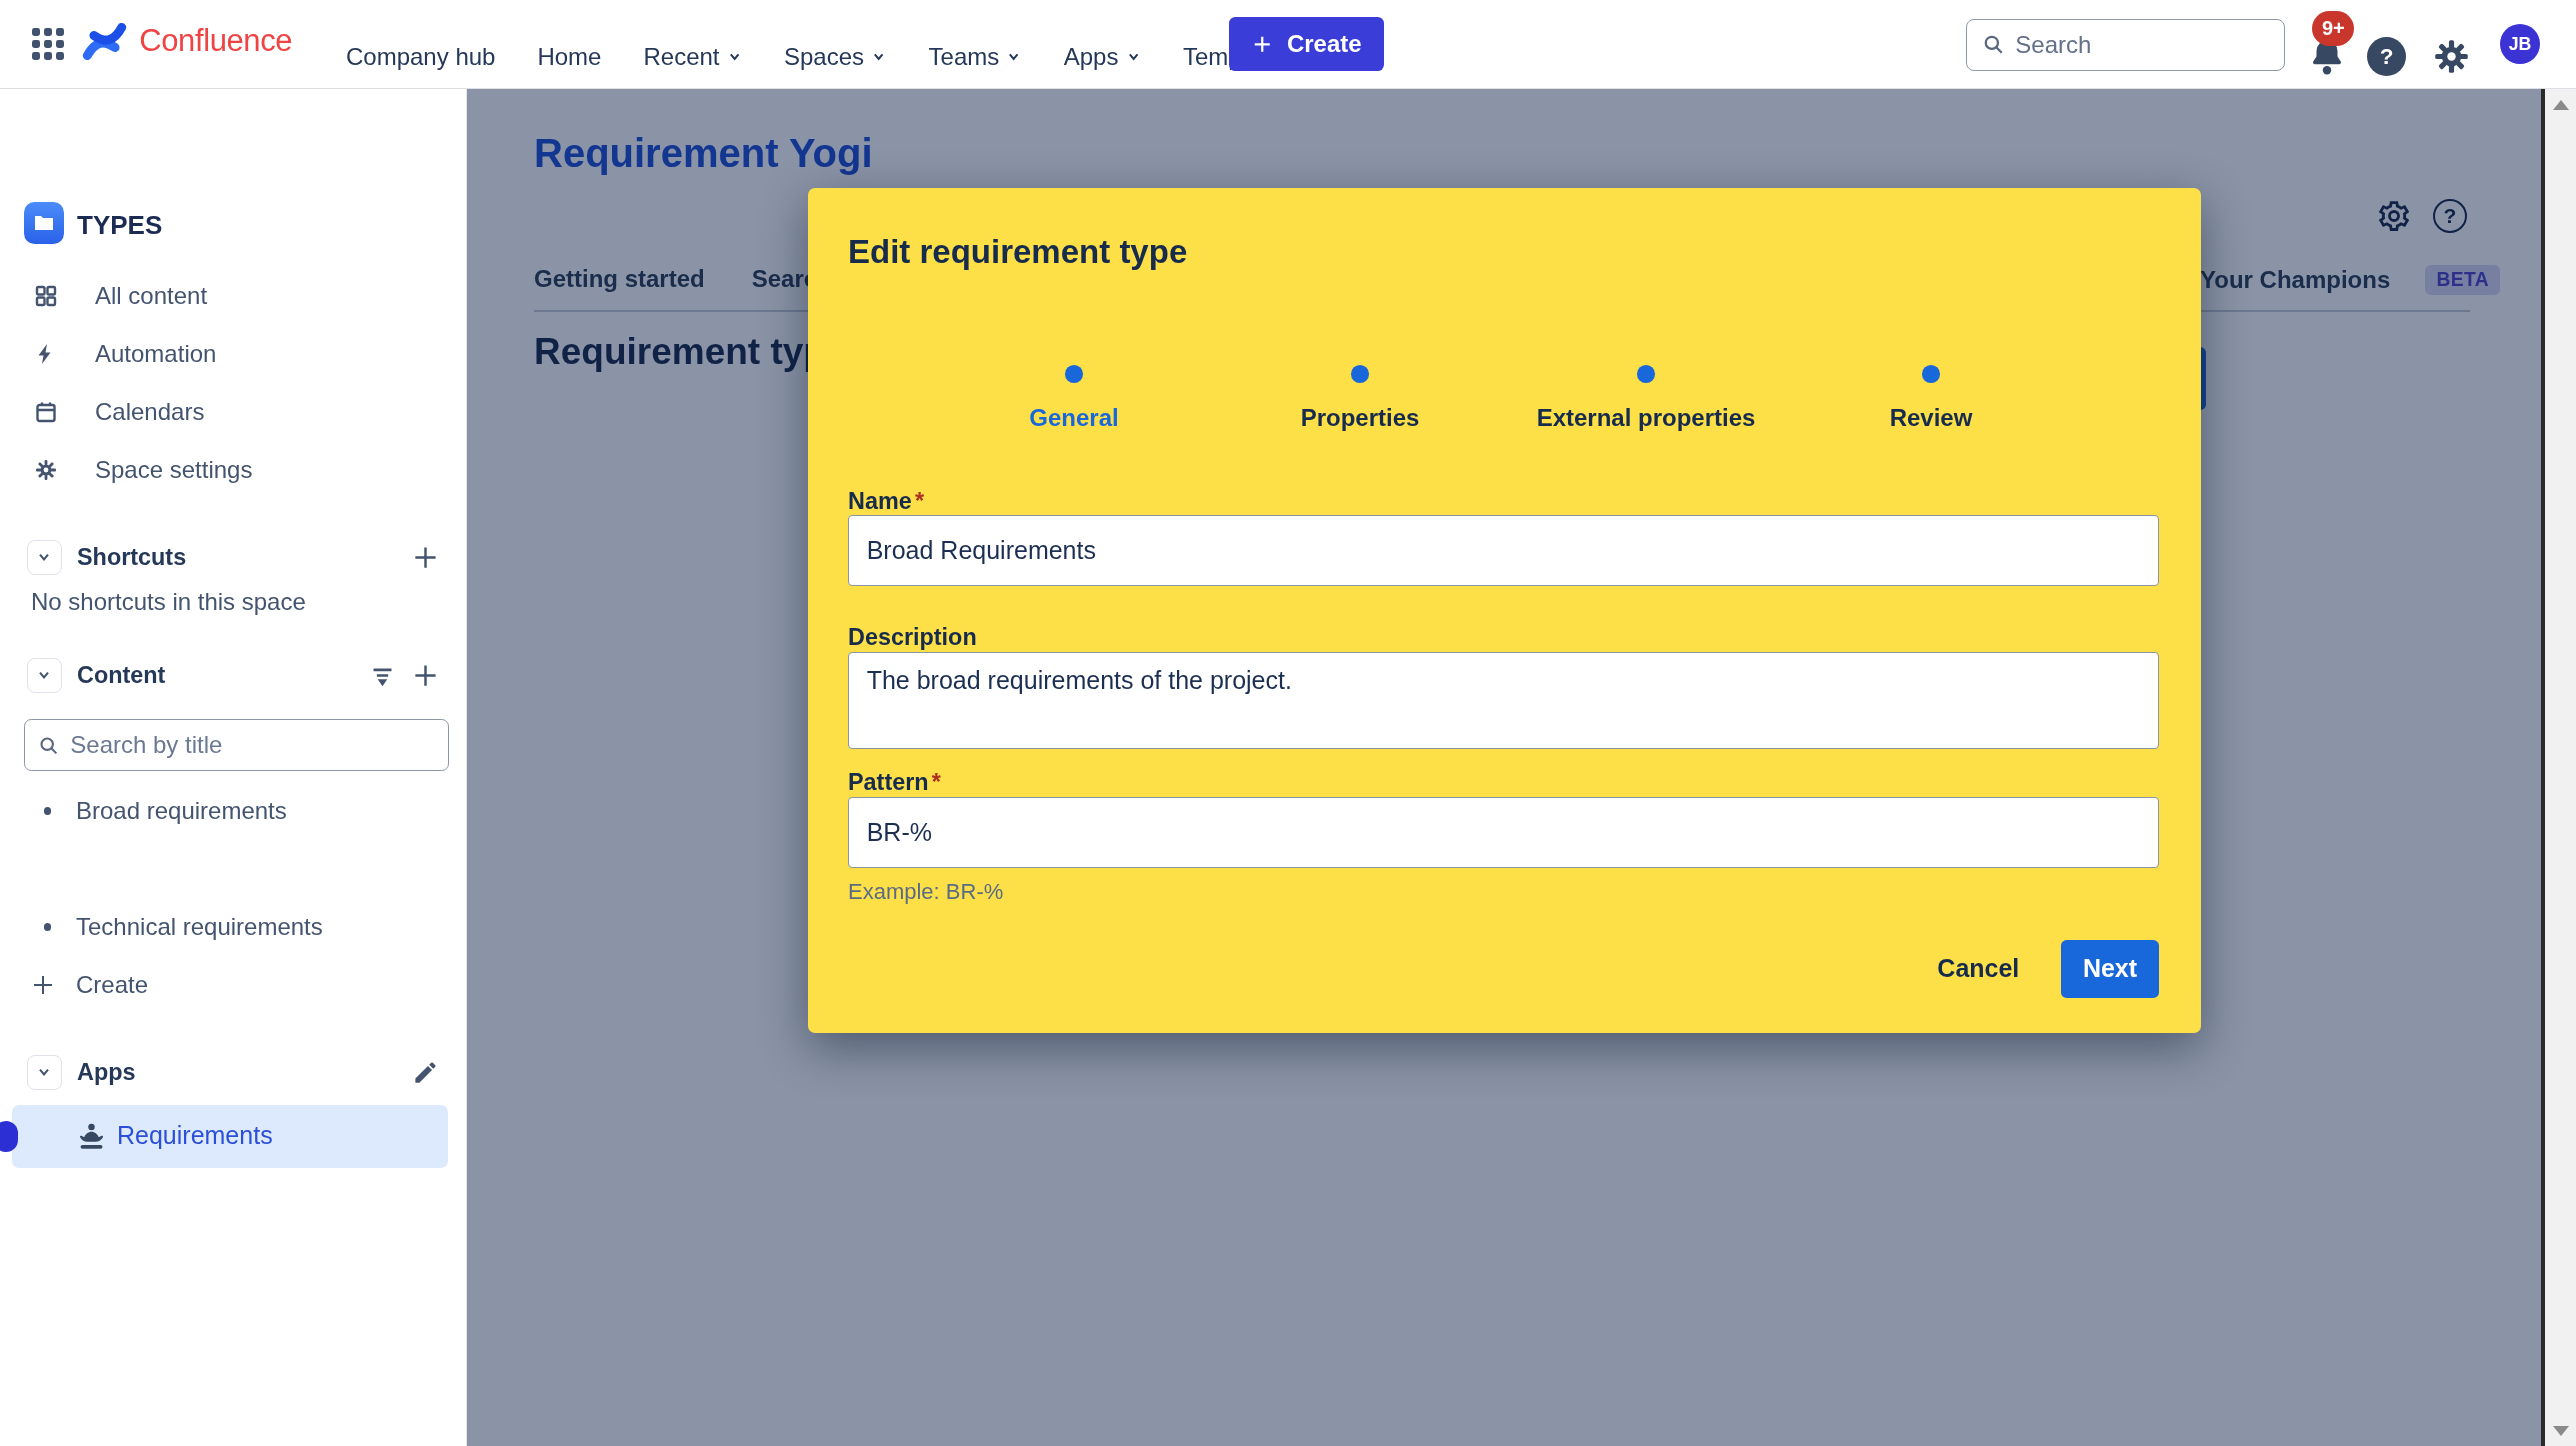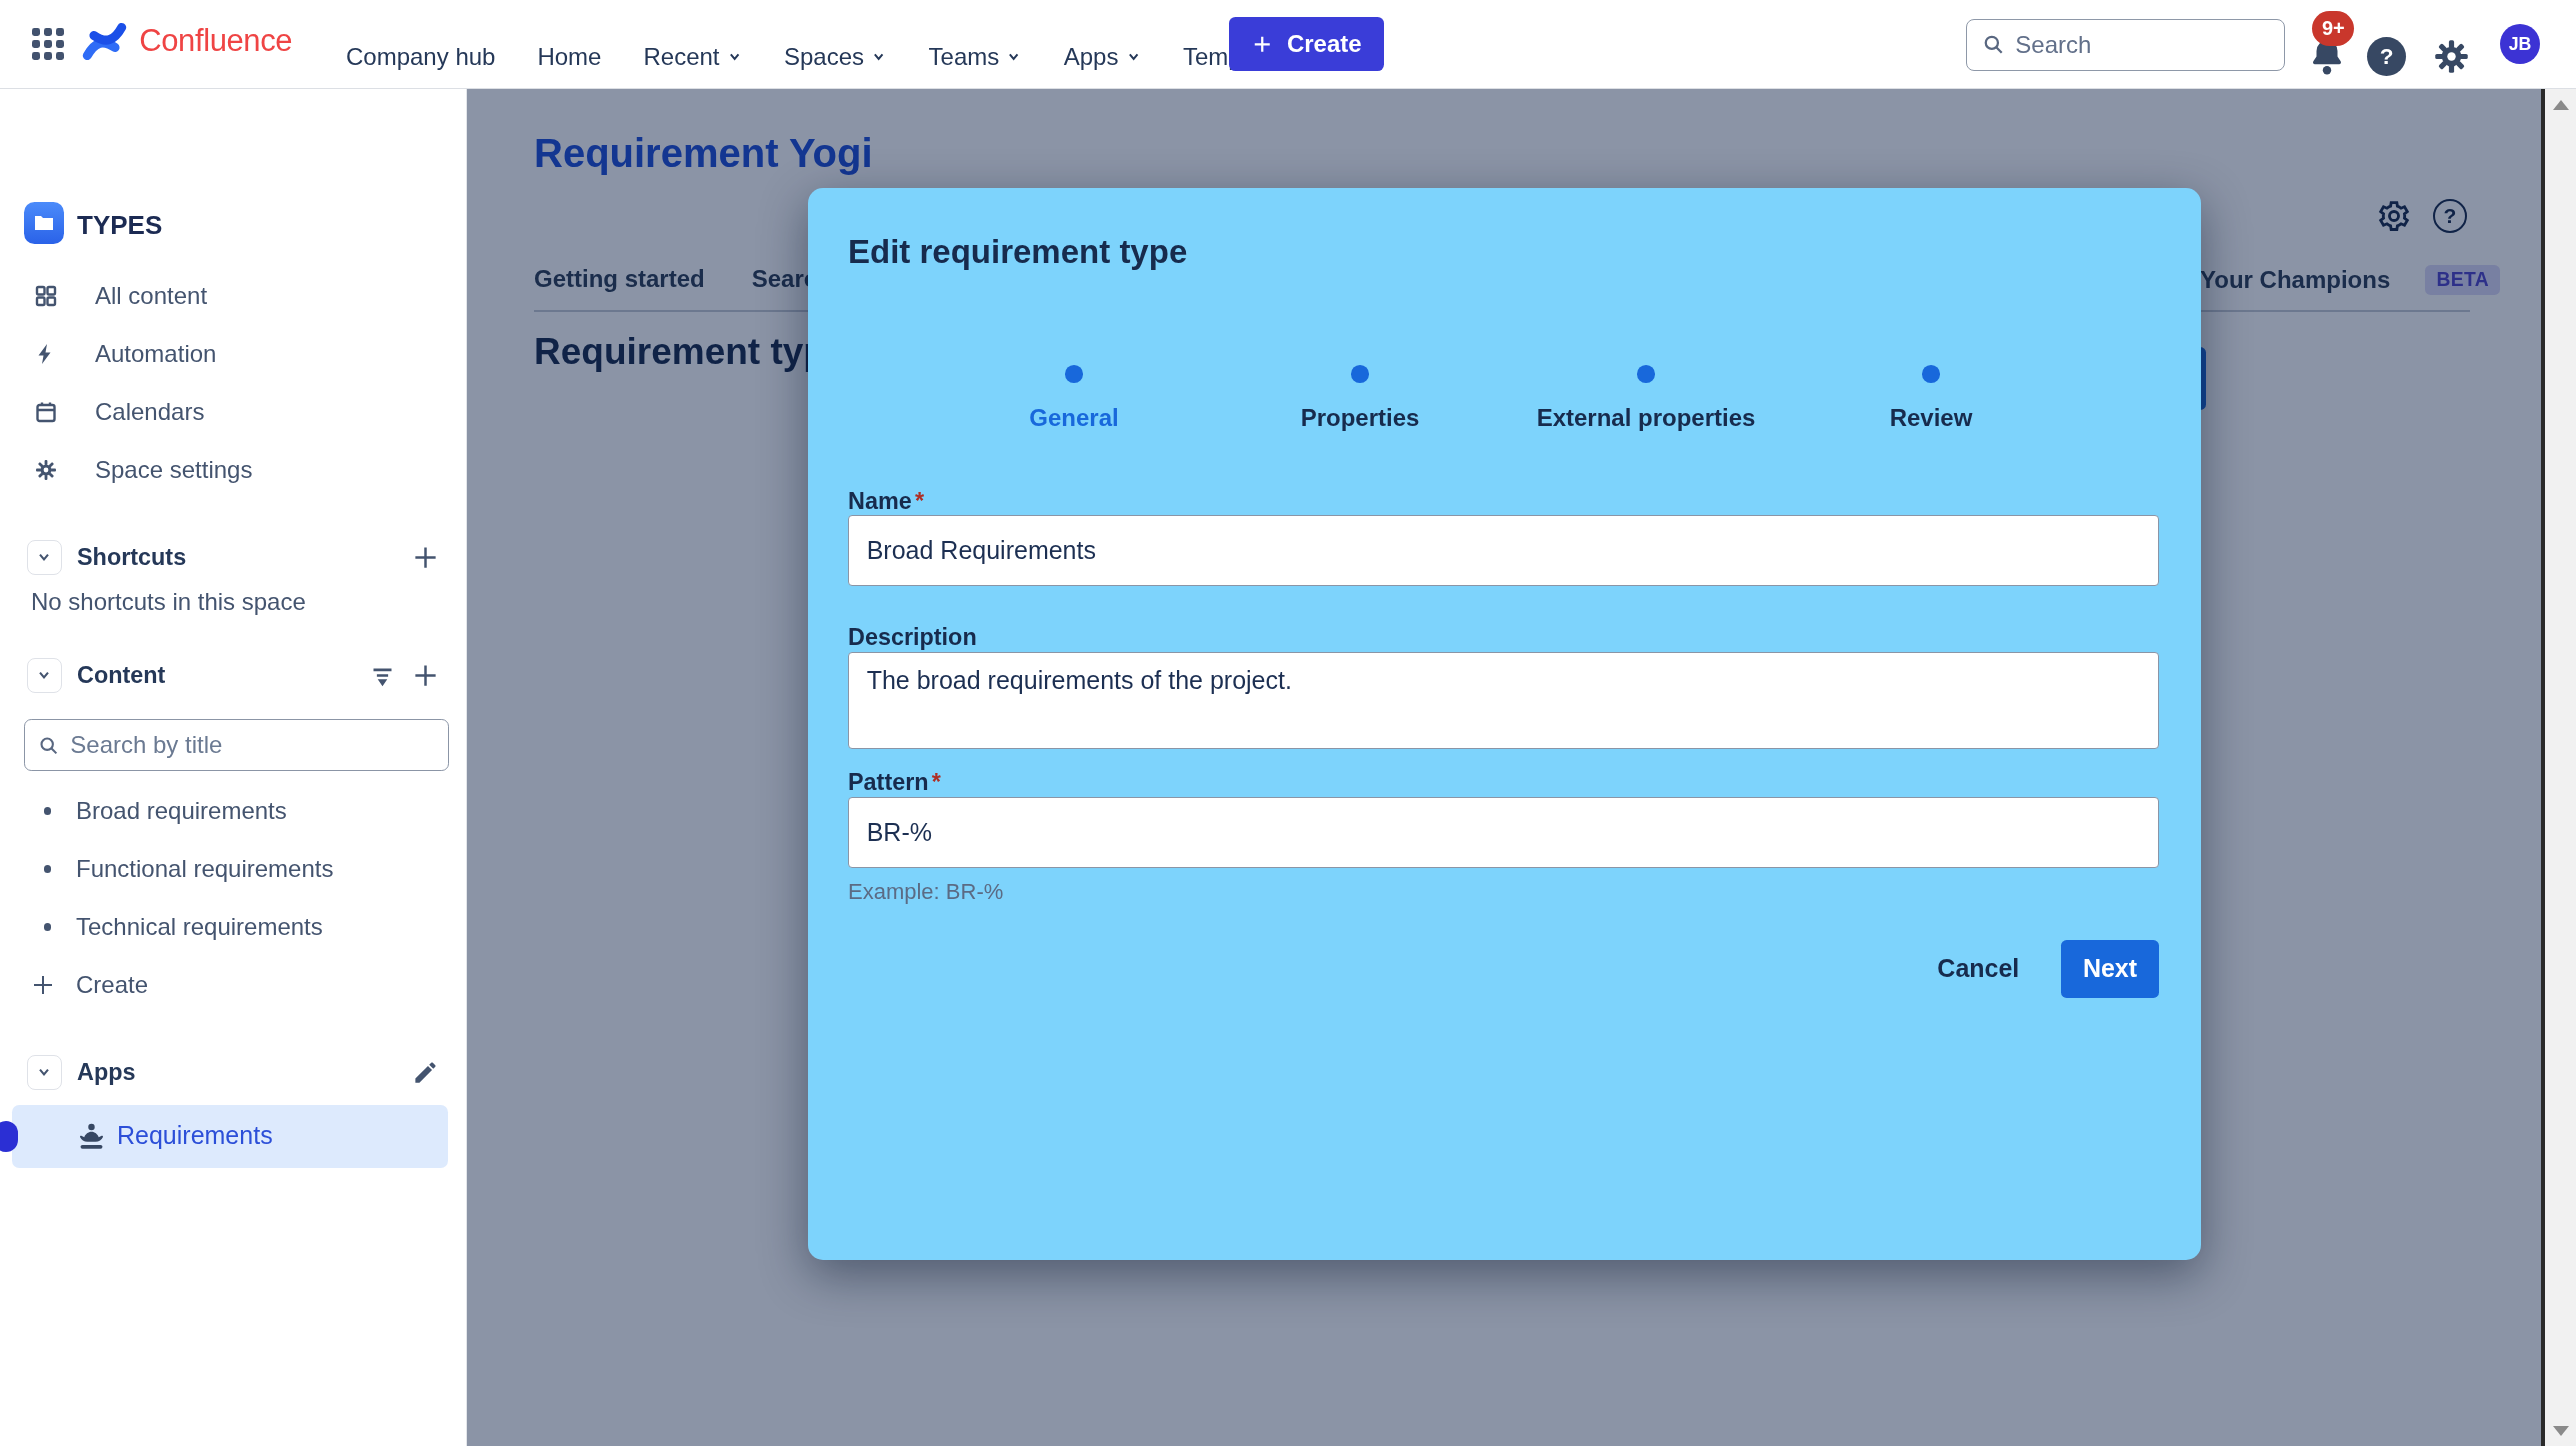--- a/index.html
+++ b/index.html
@@ -99,22 +99,22 @@
 
   
   .scroll-edge { position:absolute; left:2541px; top:89px; width:4px; height:1358px; background:#2a2a2a; z-index:36; }
   .scroll-track { position:absolute; left:2545px; top:89px; width:31px; height:1358px; background:#f1f1f1; z-index:36; }
   .arrow-up, .arrow-down { position:absolute; left:8px; width:0; height:0;
              border-left:8px solid transparent; border-right:8px solid transparent; cursor:pointer; }
   .arrow-up { top:11.3px; border-bottom:10.5px solid #8a8a8a; }
   .arrow-down { bottom:11.3px; border-top:10.5px solid #8a8a8a; }
 
   
-  .modal { position:absolute; left:808px; top:188px; width:1393px; height:1072px; background:#7dd3fc;
-           border-radius:15px; box-shadow:0 14.5px 48px rgba(7,20,45,0.45); z-index:50; }
+  .modal { position:absolute; left:808px; top:188px; width:1393px; height:845px; background:#fde047;
+           border-radius:7px; box-shadow:0 14.5px 48px rgba(7,20,45,0.45); z-index:50; }
   .modal-title { position:absolute; left:40px; top:45px; font-size:33px; font-weight:700; color:#172b4d; }
   .step { position:absolute; top:177px; width:290px; text-align:center; cursor:pointer; }
   .step .dot { width:17.7px; height:17.7px; border-radius:50%; background:#1868db; margin:0 auto; }
   .step .step-label { margin-top:21px; font-size:24px; font-weight:700; color:#172b4d; }
   .step.active .step-label { color:#1868db; }
   .f-label { position:absolute; left:40px; font-size:23.4px; font-weight:700; color:#172b4d; }
   .req { color:#ae2e24; margin-left:3.2px; font-size:23.4px; }
   .t-input { position:absolute; left:40px; width:1311px; height:71px; border:1.6px solid #8b95a6; border-radius:4px;
              font-size:25px; color:#1c2f52; padding:0 17.7px; font-family:inherit; outline:none; }
   .t-area { position:absolute; left:40px; width:1311px; height:97px; border:1.6px solid #8b95a6; border-radius:4px;
@@ -318,24 +318,20 @@
           <circle cx="10.5" cy="10.5" r="6.5"></circle>
           <path d="M15.5 15.5L21 21"></path>
         </svg>
       <input type="text" placeholder="Search by title" style="">
     </div>
 
     <div class="srow page-item" style="top:693px">
       <span class="bullet"></span>
       <span class="page-label">Broad requirements</span>
     </div>
-    <div class="srow page-item" style="top:751px">
-      <span class="bullet"></span>
-      <span class="page-label">Functional requirements</span>
-    </div>
     <div class="srow page-item" style="top:809px">
       <span class="bullet"></span>
       <span class="page-label">Technical requirements</span>
     </div>
 
     <div class="srow side-item" style="top:867px">
       <span class="ic" style="left:31px">
         <svg viewBox="0 0 24 24" fill="none" stroke="#44546f" stroke-width="2">
             <path d="M12 3v18M3 12h18"></path>
           </svg></span>

